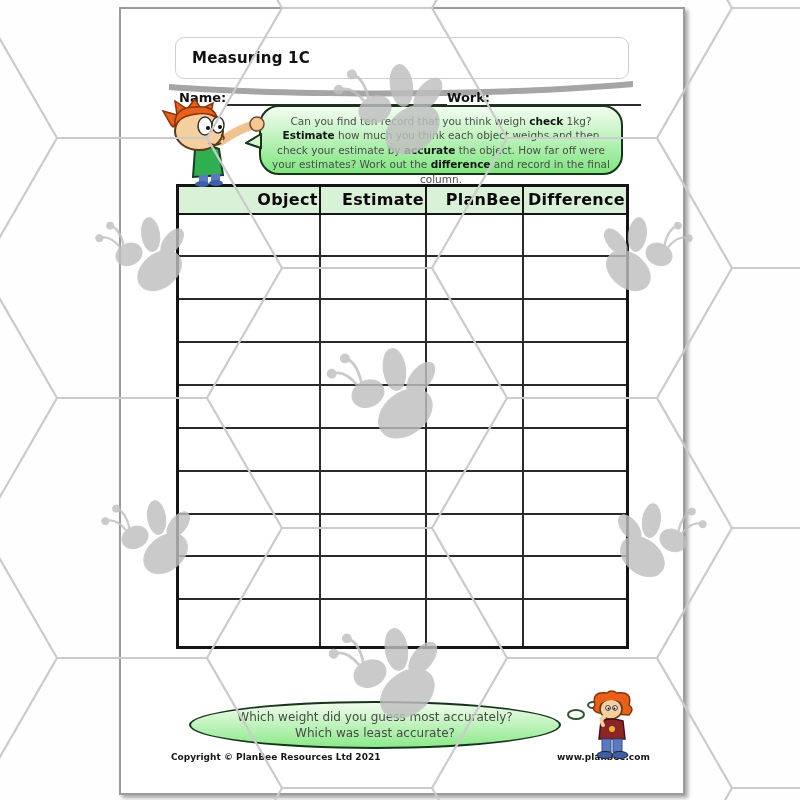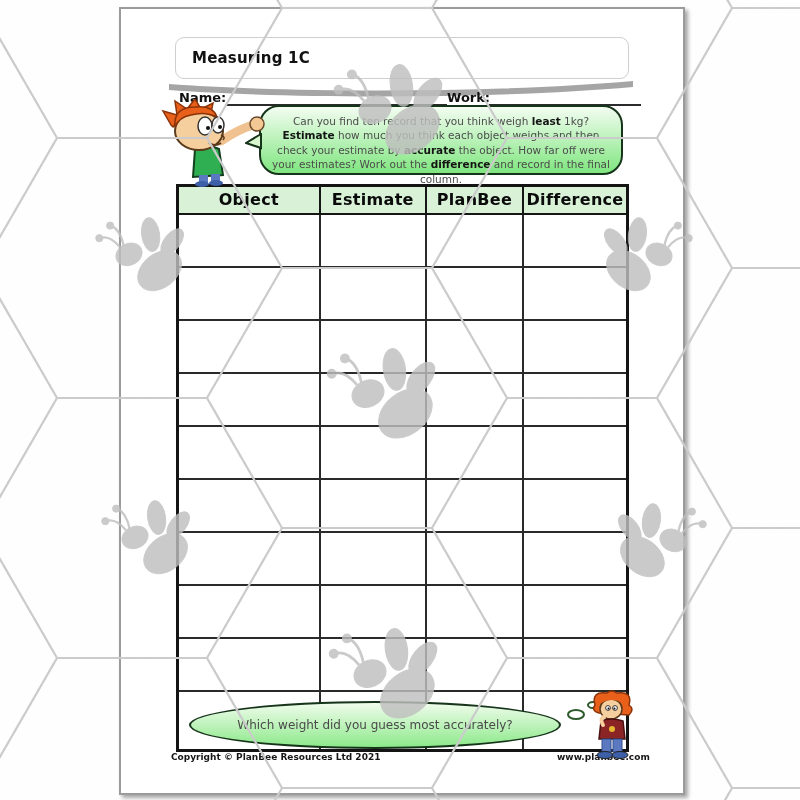--- a/index.html
+++ b/index.html
@@ -17,21 +17,21 @@
     font-size:13px;color:#111;z-index:2;margin-left:8px;}
   .flabel{position:absolute;top:2px;}
   .fline{position:absolute;top:16px;border-bottom:2px solid #2b2b2b;height:0;}
   .bubble{position:absolute;left:138px;top:96px;width:364px;height:70px;
     border:2px solid var(--bubble-border);border-radius:20px;
     background:linear-gradient(180deg,var(--bubble-top) 0%,var(--bubble-bottom) 100%);
     padding:7px 11px;text-align:center;font-size:10.5px;line-height:1.38;color:#4c4c4c;z-index:3;}
   .bubble b{color:#141414;}
   .bubble-tail{position:absolute;left:124px;top:124px;width:17px;height:18px;z-index:4;}
   .boy-top{position:absolute;left:40px;top:90px;width:112px;height:88px;z-index:5;}
-  .table-wrap{position:absolute;left:55px;top:175px;width:453px;height:568px;z-index:2;}
+  .table-wrap{position:absolute;left:55px;top:175px;width:453px;height:465px;z-index:2;text-align:right;}
   table.record{width:100%;height:100%;border-collapse:collapse;table-layout:fixed;
     border:3px solid #141414;}
   table.record th{background:var(--header-green);border:2px solid #161616;height:28px;
     font-size:16px;font-weight:bold;color:#0a0a0a;letter-spacing:.3px;}
   table.record td{border:2px solid #2a2a2a;background:transparent;}
   .oval{position:absolute;left:68px;top:692px;width:372px;height:48px;border-radius:50%;
     border:2px solid var(--bubble-border);
     background:linear-gradient(180deg,#f0fcec 0%,#8ce98a 100%);
     display:flex;flex-direction:column;justify-content:center;text-align:center;
     font-size:12px;color:#4a4a4a;line-height:1.35;z-index:2;}
@@ -61,21 +61,21 @@
       <span class="flabel" style="left:0">Name:</span>
       <div class="fline" style="left:46px;width:222px;"></div>
       <span class="flabel" style="left:268px">Work:</span>
       <div class="fline" style="left:310px;width:152px;"></div>
     </div>
 
     <svg class="bubble-tail" viewBox="0 0 17 18">
       <path d="M16 1 L1 10 L16 15 Z" fill="#d9f7d0" stroke="#16341a" stroke-width="2"></path>
     </svg>
     <div class="bubble">
-      <span><span>Can you find ten record that you think weigh </span><b>least</b><span> 1kg? </span><b>Estimate</b><span> how much you think each object weighs and then check your estimate by </span><b>accurate</b><span> the object. How far off were your estimates? Work out the </span><b>difference</b><span> and record in the final column.</span></span>
+      <span><span>Can you find ten record that you think weigh </span><b>check</b><span> 1kg? </span><b>Estimate</b><span> how much you think each object weighs and then check your estimate by </span><b>accurate</b><span> the object. How far off were your estimates? Work out the </span><b>difference</b><span> and record in the final column.</span></span>
     </div>
 
     <svg class="boy-top" viewBox="0 0 112 88">
       <path d="M60 42 Q78 30 92 26" stroke="#f0c290" stroke-width="9" fill="none" stroke-linecap="round"></path>
       <circle cx="96" cy="25" r="7" fill="#f4c894" stroke="#6b4a2a" stroke-width="1.5"></circle>
       <path d="M34 50 Q46 44 58 50 L62 76 L32 78 Z" fill="#2fae52" stroke="#14401f" stroke-width="2"></path>
       <rect x="38" y="76" width="9" height="8" fill="#5b79c0"></rect>
       <rect x="50" y="75" width="9" height="8" fill="#5b79c0"></rect>
       <ellipse cx="41" cy="85" rx="7" ry="3" fill="#3c5fa8"></ellipse>
       <ellipse cx="55" cy="84" rx="7" ry="3" fill="#3c5fa8"></ellipse>
@@ -166,20 +166,21 @@
               <td></td>
               <td></td>
               <td></td>
             </tr>
           </tbody>
         </table>
     </div>
 
     <div class="oval">
       <div>Which weight did you guess most accurately?</div>
+      <div>Which was least accurate?</div>
     </div>
     <div class="thought b1"></div>
     <div class="thought b2"></div>
 
     <svg class="boy-bottom" viewBox="0 0 62 74">
       <path d="M14 16 Q10 2 26 4 Q30 0 36 4 Q52 2 48 16 Q54 20 48 26 L18 24 Q10 22 14 16 Z" fill="#e8601a" stroke="#8a3308" stroke-width="1.5"></path>
       <ellipse cx="30" cy="20" rx="11" ry="10" fill="#f6cf9e" stroke="#5a3a1a" stroke-width="1.5"></ellipse>
       <path d="M20 14 Q30 8 42 14 L42 10 Q30 4 20 10 Z" fill="#e8601a"></path>
       <circle cx="27" cy="19" r="2.4" fill="#fff" stroke="#333" stroke-width="1"></circle>
       <circle cx="34" cy="19" r="2.4" fill="#fff" stroke="#333" stroke-width="1"></circle>

